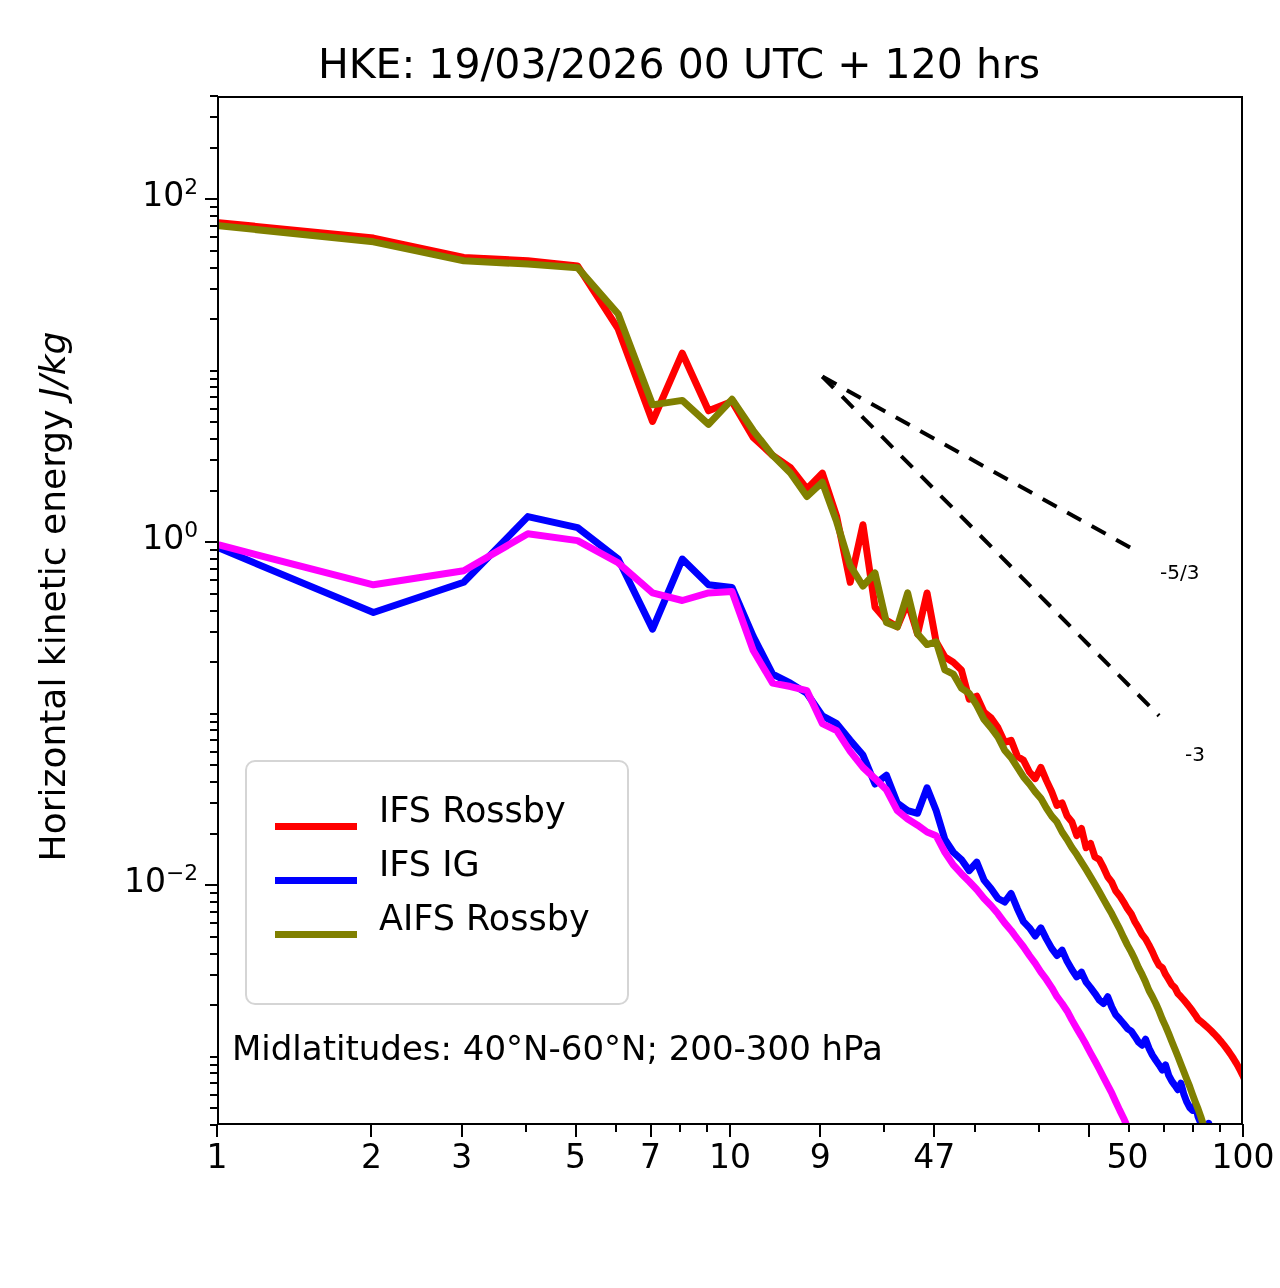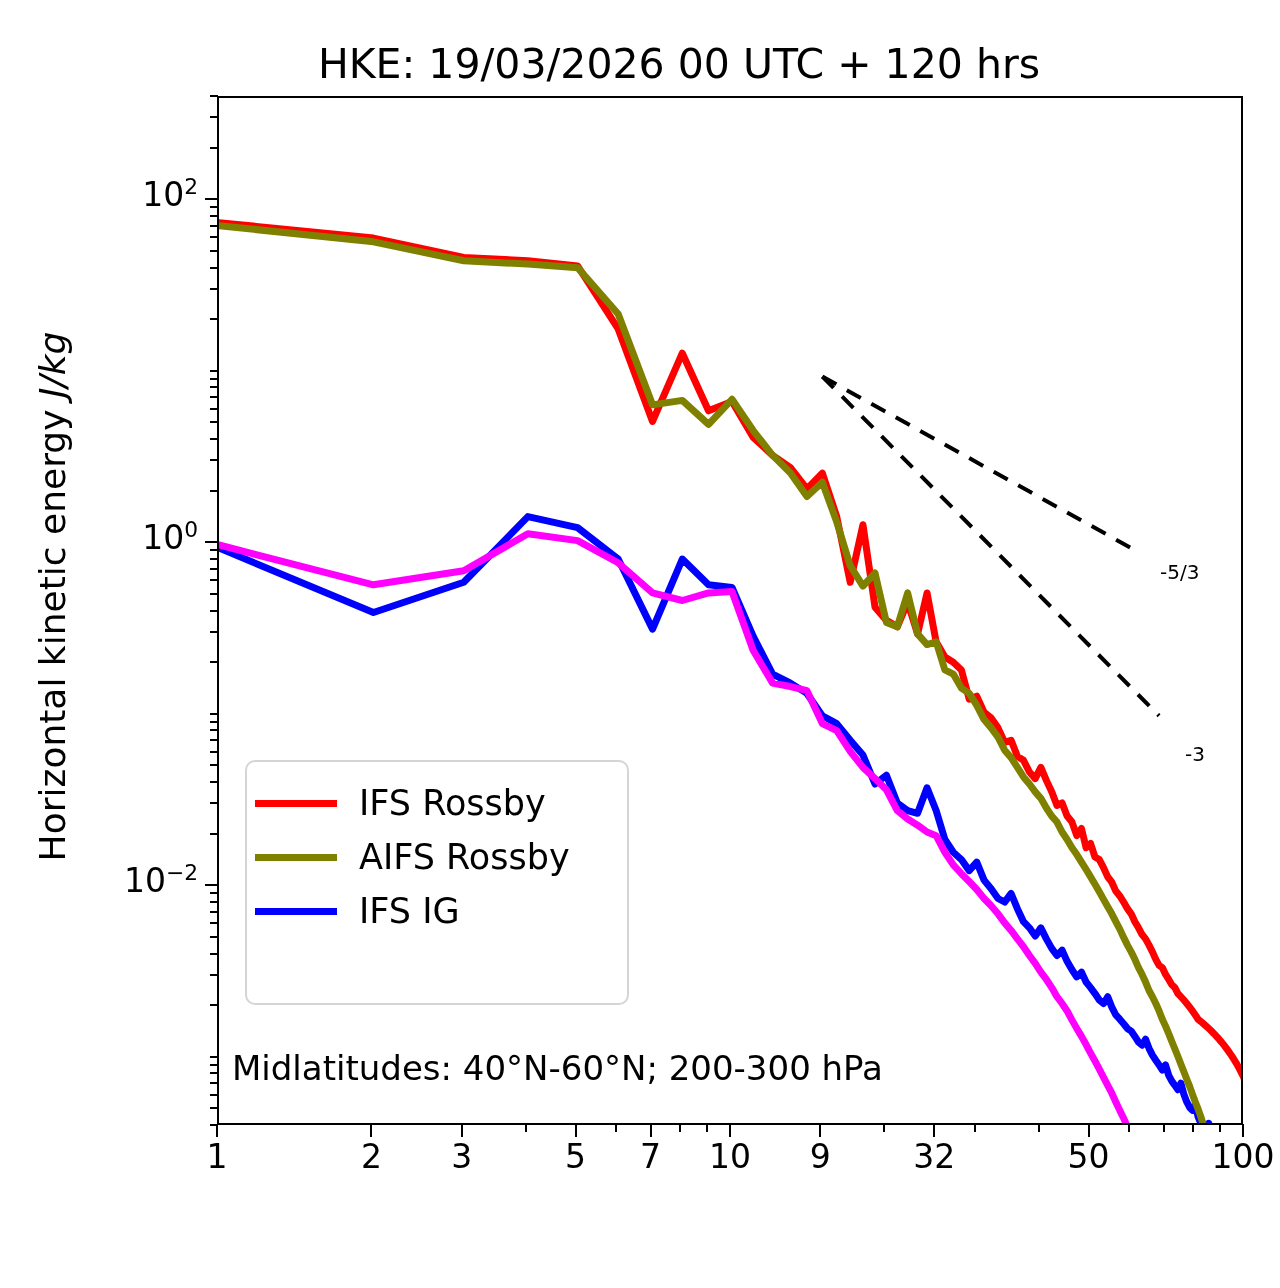--- a/index.html
+++ b/index.html
@@ -123,44 +123,43 @@
     width: 384px;
     height: 245px;
     border: 2px solid #d5d5d5;
     border-radius: 10px;
     background: #ffffff;
     box-sizing: border-box;
     padding: 14px 0 0 0;
   }
   .legend-row {
     display: flex;
-    align-items: center;
+    align-items: flex-end;
     height: 54px;
-    padding-left: 8px;
+    padding-left: 28px;
   }
   .legend-swatch {
     width: 82px;
     height: 7px;
     margin-right: 22px;
     flex: 0 0 auto;
   }
   .legend-text {
     font-size: 35px;
     color: #000000;
     white-space: nowrap;
   }
   
   #annotation {
     position: absolute;
     left: 232px;
     top: 1028px;
     font-size: 34px;
     color: #000000;
     white-space: nowrap;
-    margin-top: 20px;
   }
   
   .slope-label {
     position: absolute;
     font-size: 20px;
     color: #000000;
     white-space: nowrap;
   }
 </style>
 </head>
@@ -196,23 +195,23 @@
       <div class="xtick-label" style="left: 461.763px;">3</div>
       <div class="xtick-major" style="left: 574.572px;"></div>
       <div class="xtick-label" style="left: 575.572px;">5</div>
       <div class="xtick-major" style="left: 649.535px;"></div>
       <div class="xtick-label" style="left: 650.535px;">7</div>
       <div class="xtick-major" style="left: 729px;"></div>
       <div class="xtick-label" style="left: 730px;">10</div>
       <div class="xtick-major" style="left: 819.335px;"></div>
       <div class="xtick-label" style="left: 820.335px;">9</div>
       <div class="xtick-major" style="left: 933.143px;"></div>
-      <div class="xtick-label" style="left: 934.143px;">32</div>
+      <div class="xtick-label" style="left: 934.143px;">47</div>
       <div class="xtick-major" style="left: 1087.57px;"></div>
-      <div class="xtick-label" style="left: 1088.57px;">50</div>
+      <div class="xtick-label" style="left: 1088.57px; text-align: right;">50</div>
       <div class="xtick-major" style="left: 1242px;"></div>
       <div class="xtick-label" style="left: 1243px;">100</div>
       <div class="xtick-minor" style="left: 524.857px;"></div>
       <div class="xtick-minor" style="left: 615.192px;"></div>
       <div class="xtick-minor" style="left: 679.285px;"></div>
       <div class="xtick-minor" style="left: 705.526px;"></div>
       <div class="xtick-minor" style="left: 883.428px;"></div>
       <div class="xtick-minor" style="left: 973.763px;"></div>
       <div class="xtick-minor" style="left: 1037.86px;"></div>
       <div class="xtick-minor" style="left: 1128.19px;"></div>
@@ -284,24 +283,24 @@
       <div class="slope-label" style="left: 1185px; top: 742px;">-3</div>
     </div>
 
 
   <div id="legend">
       <div class="legend-row">
         <span class="legend-swatch" style="background: rgb(255, 0, 0);"></span>
         <span class="legend-text">IFS Rossby</span>
       </div>
       <div class="legend-row">
+        <span class="legend-swatch" style="background: rgb(0, 0, 255);"></span>
+        <span class="legend-text">IFS IG</span>
+      </div>
+      <div class="legend-row">
         <span class="legend-swatch" style="background: rgb(128, 128, 0);"></span>
         <span class="legend-text">AIFS Rossby</span>
       </div>
-      <div class="legend-row">
-        <span class="legend-swatch" style="background: rgb(0, 0, 255);"></span>
-        <span class="legend-text">IFS IG</span>
-      </div>
     </div>
 
   <div id="annotation">Midlatitudes: 40°N-60°N; 200-300 hPa</div>
 
 </div>
 
 </body></html>

